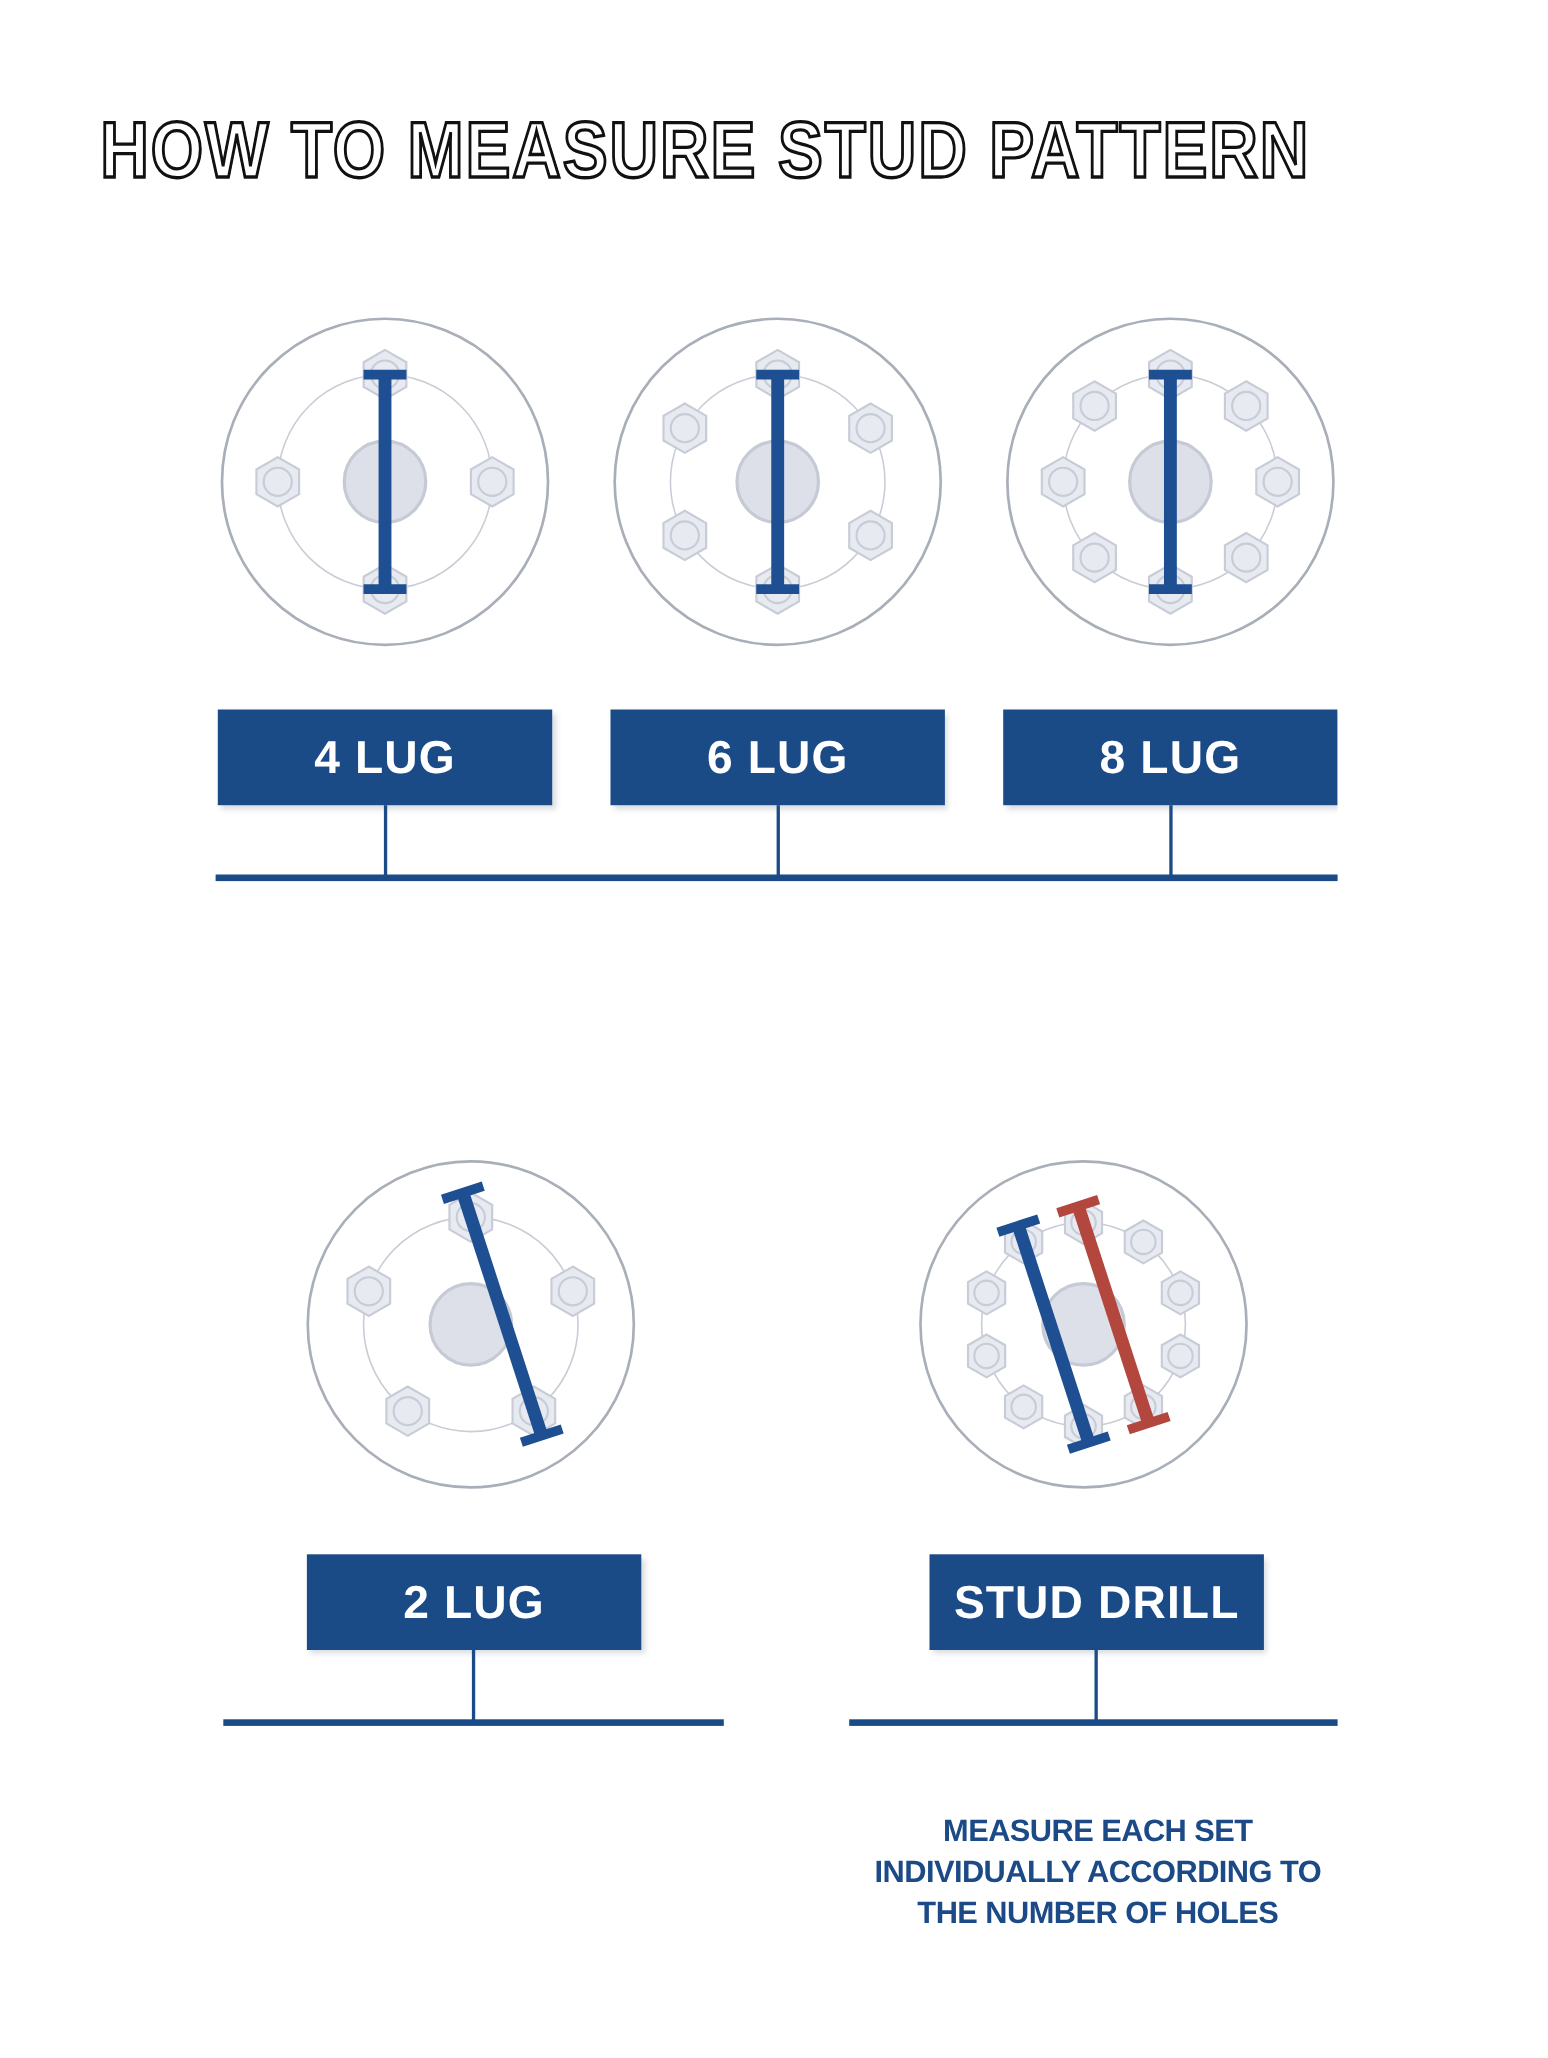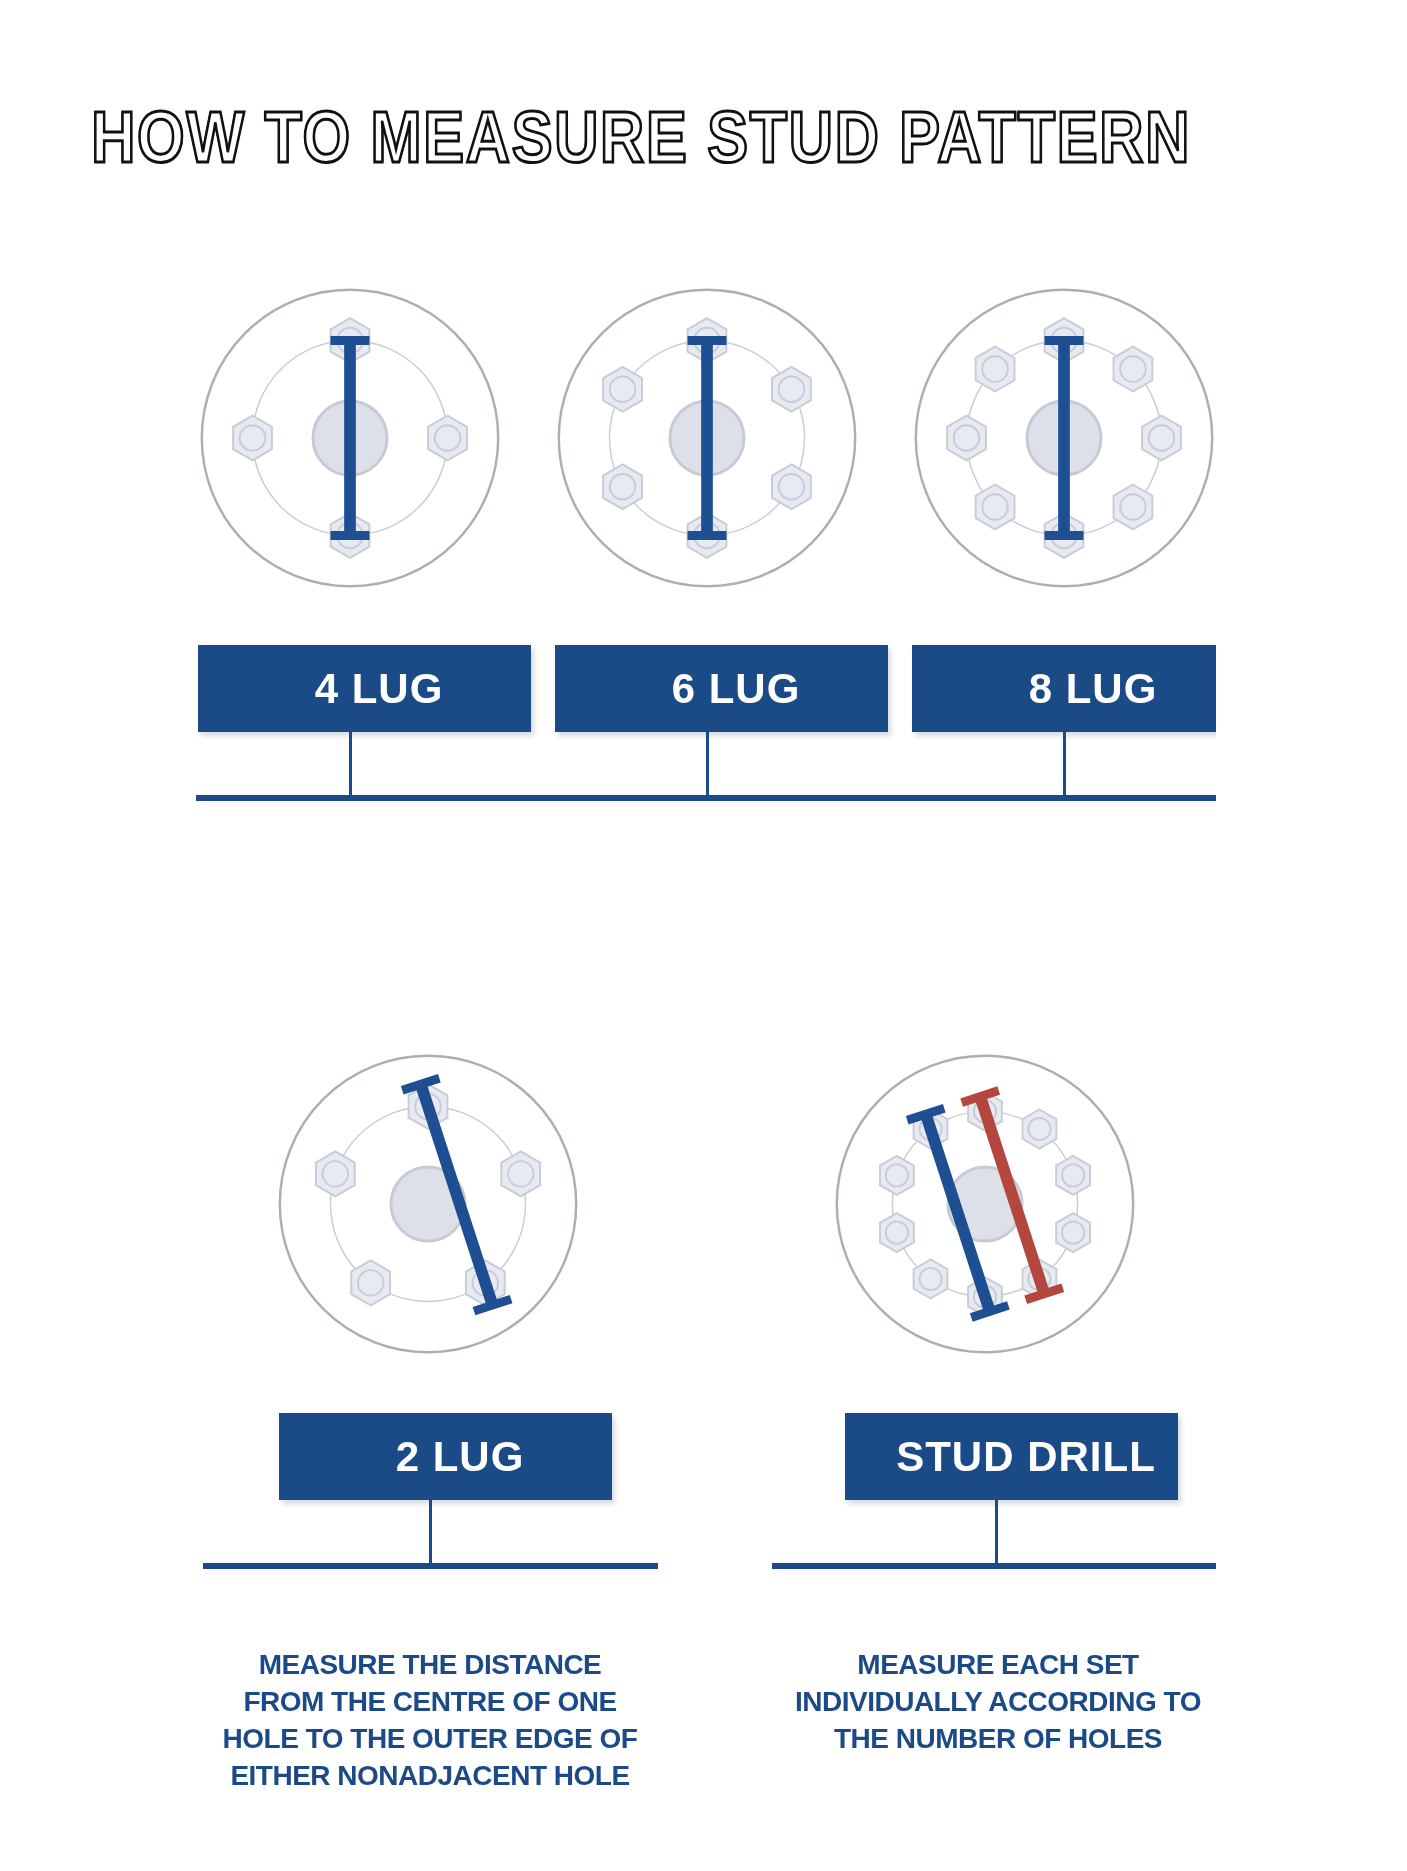--- a/index.html
+++ b/index.html
@@ -37,21 +37,20 @@
     position: absolute;
     width: 304px; height: 87px;
     background: var(--navy, #1a4b87);
     color: #ffffff;
     display: flex; align-items: center; justify-content: center;
     font-weight: 700;
     font-size: 42px;
     letter-spacing: 1px;
     box-shadow: 3px 4px 5px rgba(100,110,130,0.25);
     white-space: nowrap;
-    padding-left: 29px;
   }
   #box-4lug { left: 198px; top: 645px; }
   #box-6lug { left: 555px; top: 645px; }
   #box-8lug { left: 912px; top: 645px; }
   #box-5lug { left: 279px; top: 1413px; }
   #box-dual { left: 845px; top: 1413px; }
   .stem { position: absolute; width: 3px; background: var(--navy, #1a4b87); }
   #stem-4lug { left: 349px;  top: 732px;  height: 64px; }
   #stem-6lug { left: 706px;  top: 732px;  height: 64px; }
   #stem-8lug { left: 1063px; top: 732px;  height: 64px; }
@@ -213,25 +212,19 @@
     </div>
 
   <div class="lugbox" id="box-5lug">2 LUG</div>
   <div class="lugbox" id="box-dual">STUD DRILL</div>
 
   <div class="stem" id="stem-5lug"></div>
   <div class="stem" id="stem-dual"></div>
   <div class="hline" id="hline-5lug"></div>
   <div class="hline" id="hline-dual"></div>
 
-  <div class="caption" id="caption-5lug">
-    <div>MEASURE THE DISTANCE</div>
-    <div>FROM THE CENTRE OF ONE</div>
-    <div>HOLE TO THE OUTER EDGE OF</div>
-    <div>EITHER NONADJACENT HOLE</div>
-  </div>
   <div class="caption" id="caption-dual">
     <div>MEASURE EACH SET</div>
     <div>INDIVIDUALLY ACCORDING TO</div>
     <div>THE NUMBER OF HOLES</div>
   </div>
 
 </div>
 
 </body></html>

